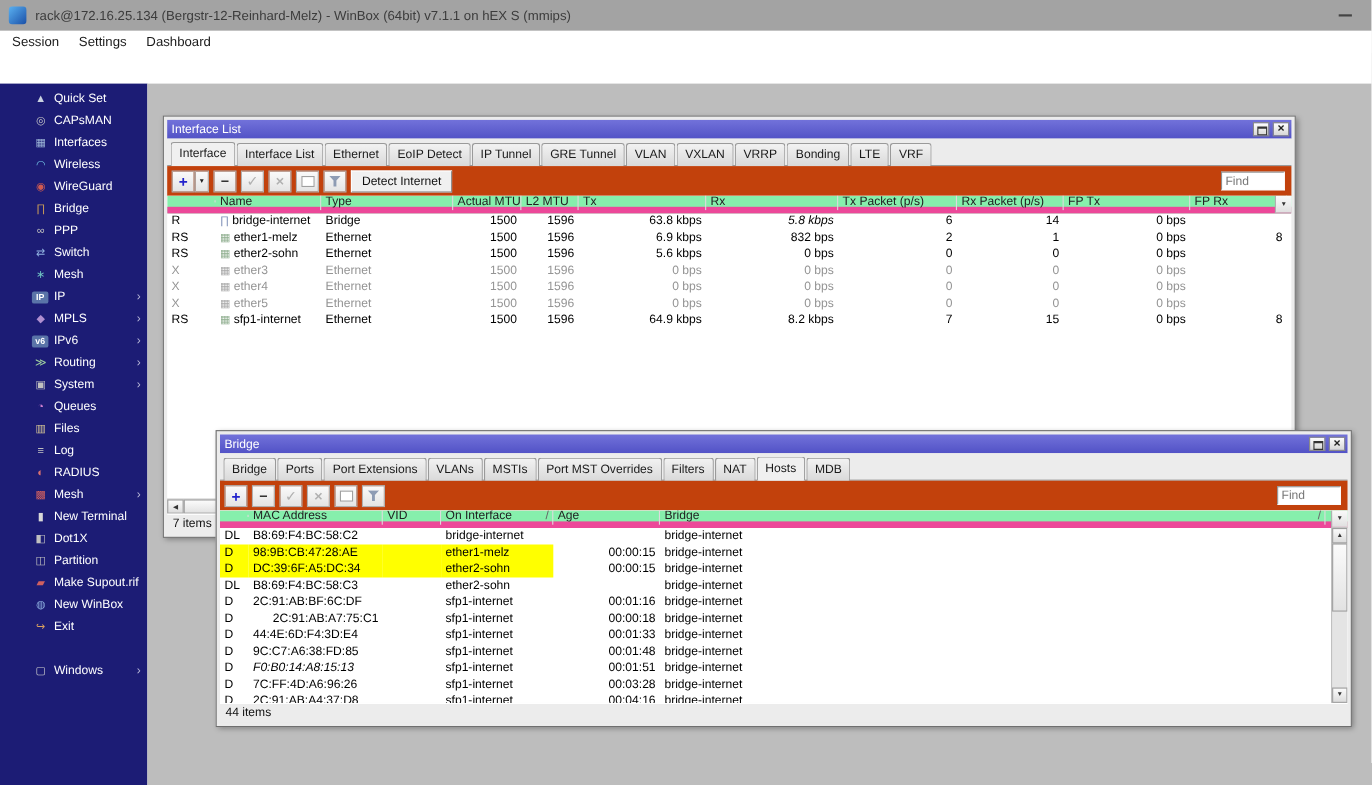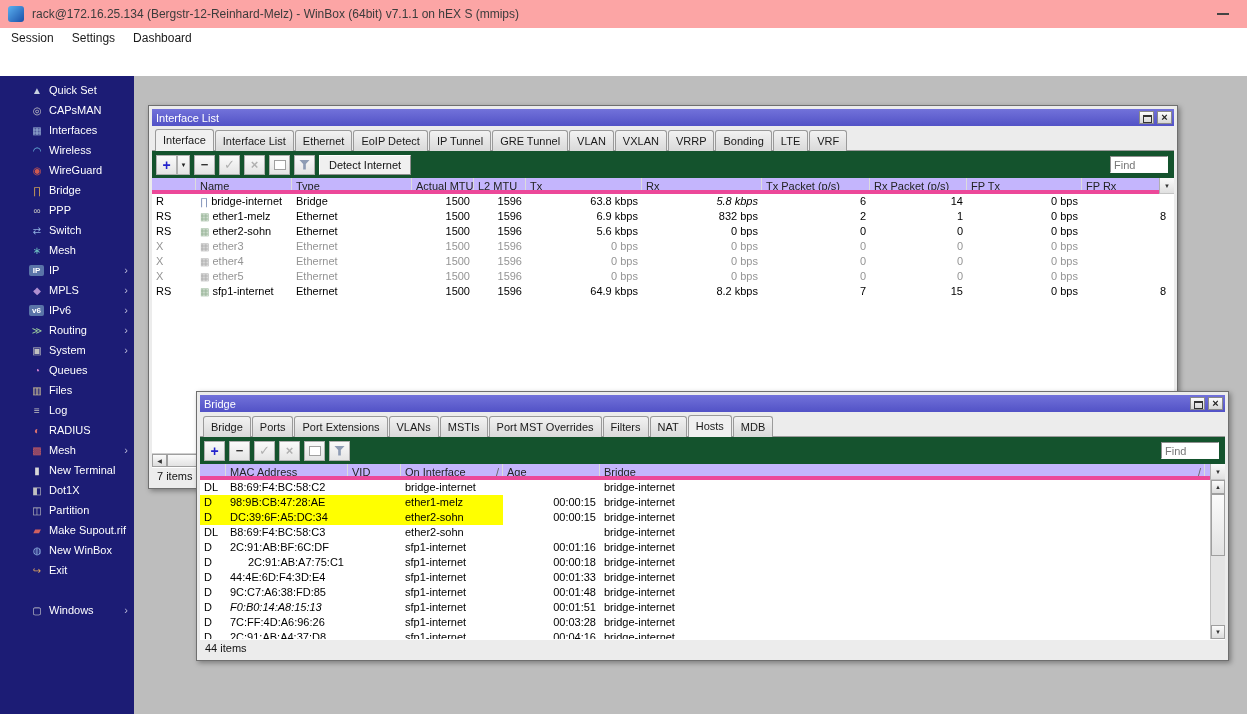--- a/index.html
+++ b/index.html
@@ -2,21 +2,21 @@
 <html style="--sidebar-bg: #1c1c75; --titlebar: #5252c6; --desktop-bg: #bdbdbd; --highlight: #ffff00; --brand-text: #3f74c9;"><head>
 <meta charset="utf-8">
 <style>
   * { box-sizing: border-box; margin: 0; padding: 0; }
   html,body { width:1247px; height:714px; }
   body { font-family:"Liberation Sans",sans-serif; background:#fff; overflow:hidden; }
 
   .screen { position:relative; width:1247px; height:714px; background:#fff; overflow:hidden; }
 
   
-  .apptitlebar { height:28px; background:#fca5a5; display:flex; align-items:center; gap:8px; padding:0 10px 0 8px; }
+  .apptitlebar { height:28px; background:#a3a3a3; display:flex; align-items:center; gap:8px; padding:0 10px 0 8px; }
   .appicon { width:16px; height:16px; border-radius:3px; background:linear-gradient(135deg,#5ab0f0,#1a50a8); flex:none; }
   .apptitle-text { font-size:12px; color:#3c3c3c; flex:1; white-space:nowrap; overflow:hidden; }
   .minbtn { width:28px; height:20px; display:flex; align-items:center; justify-content:center; cursor:pointer; }
   .dash { display:inline-block; width:12px; border-top:2px solid #444; }
 
   .menubar { height:20px; background:#fff; display:flex; align-items:center; padding:0 2px; }
   .menu-item { font-size:12px; color:#1a1a1a; padding:2px 9px; cursor:pointer; }
 
   .topbar { height:28px; background:#f2f2f2; border-top:1px solid #e4e4e4; border-bottom:1px solid #cfcfcf; display:flex; align-items:center; gap:7px; padding:0 5px; }
   .tb-ico { width:20px; height:20px; display:flex; align-items:center; justify-content:center; color:#3a5fc8; font-size:14px; cursor:pointer; }
@@ -47,35 +47,35 @@
   .titlebar { height:17px; flex:none; background:linear-gradient(#7272da, var(--titlebar,#5252c6)); color:#fff; font-size:11px; display:flex; align-items:center; padding:0 2px 0 4px; cursor:default; }
   .titlebar .title { flex:1; }
   .winbtn { width:15px; height:13px; background:linear-gradient(#fdfdfd,#d6d6d6); border:1px solid #8a8a8a; margin-left:3px; position:relative; cursor:pointer; flex:none; }
   .winbtn.restore::before { content:""; position:absolute; left:3px; top:3px; width:7px; height:5px; border:1px solid #333; border-top-width:2px; }
   .winbtn.close::before { content:"×"; position:absolute; left:0; right:0; top:0; text-align:center; font-size:11px; font-weight:bold; color:#222; line-height:11px; }
 
   .tabs { display:flex; align-items:flex-end; padding:3px 3px 0; background:#ececec; border-bottom:1px solid #9a9a9a; height:25px; flex:none; }
   .tab { font-size:11px; line-height:14px; padding:3px 7px; margin-right:1px; border:1px solid #9a9a9a; border-bottom:none; border-radius:3px 3px 0 0; background:linear-gradient(#f2f2f2,#d9d9d9); position:relative; bottom:-1px; color:#1a1a1a; cursor:pointer; white-space:nowrap; }
   .tab.active { background:#f0f0f0; padding-bottom:4px; z-index:2; }
 
-  .wtoolbar { display:flex; align-items:center; gap:4px; padding:3px 4px; background:#14532d; height:27px; flex:none; }
+  .wtoolbar { display:flex; align-items:center; gap:4px; padding:3px 4px; background:#c2410c; height:27px; flex:none; }
   .tbtn { width:21px; height:20px; background:linear-gradient(#fafafa,#e4e4e4); border:1px solid #b0b0b0; display:flex; align-items:center; justify-content:center; font-size:13px; cursor:pointer; flex:none; }
   .tbtn.add::before { content:"+"; color:#2222cc; font-weight:bold; font-size:14px; }
   .tbtn.adddrop { width:13px; margin-left:-4px; }
   .tbtn.adddrop::before { content:"▼"; font-size:6px; color:#222; }
   .tbtn.remove::before { content:"−"; color:#333; font-weight:bold; }
   .tbtn.enable::before { content:"✓"; color:#b0b0b0; }
   .tbtn.disable::before { content:"×"; color:#b0b0b0; font-weight:bold; }
   .tbtn.comment::before { content:""; width:10px; height:8px; border:1px solid #a0a0a0; background:#fff; display:block; }
   .tbtn.filter::before { content:""; width:11px; height:10px; background:#8e9cb4; clip-path:polygon(0 0,100% 0,62% 45%,62% 100%,38% 100%,38% 45%); display:block; }
   .find { width:58px; height:17px; border:1px solid; border-color:#8f8f8f #fdfdfd #fdfdfd #8f8f8f; background:#fff; font:11px "Liberation Sans",sans-serif; padding:0 3px; margin-left:auto; margin-right:2px; color:#111; }
   .find::placeholder { color:#777; opacity:1; }
 
   .grid { flex:1; background:#fff; overflow:hidden; position:relative; font-size:11px; }
-  .gheader { display:flex; background:#c4b5fd; border-bottom:4px solid #ec4899; height:16px; }
+  .gheader { display:flex; background:#86efac; border-bottom:6px solid #ec4899; height:16px;align-items:center; }
   .gh { padding:1px 4px; border-right:1px solid #dcdcdc; color:#222; white-space:nowrap; overflow:hidden; line-height:14px; flex:none; cursor:pointer; }
   .grow { display:flex; height:15px; line-height:15px; cursor:default; }
   .gc { padding:0 4px; white-space:nowrap; overflow:hidden; flex:none; }
   .gc.r { text-align:right; }
   .grow.dis { color:#949494; }
   .gc.hl { background:var(--highlight,#ffff00); }
   .if-ico { margin-right:3px; font-size:10px; }
   .sortmark { position:absolute; right:3px; top:1px; color:#666; }
   .hdr-drop { position:absolute; right:0; top:0; width:15px; height:16px; background:linear-gradient(#fafafa,#e0e0e0); border-left:1px solid #b0b0b0; border-bottom:1px solid #c4c4c4; display:flex; align-items:center; justify-content:center; cursor:pointer; }
   .hdr-drop::before { content:"▼"; font-size:6px; color:#333; }

